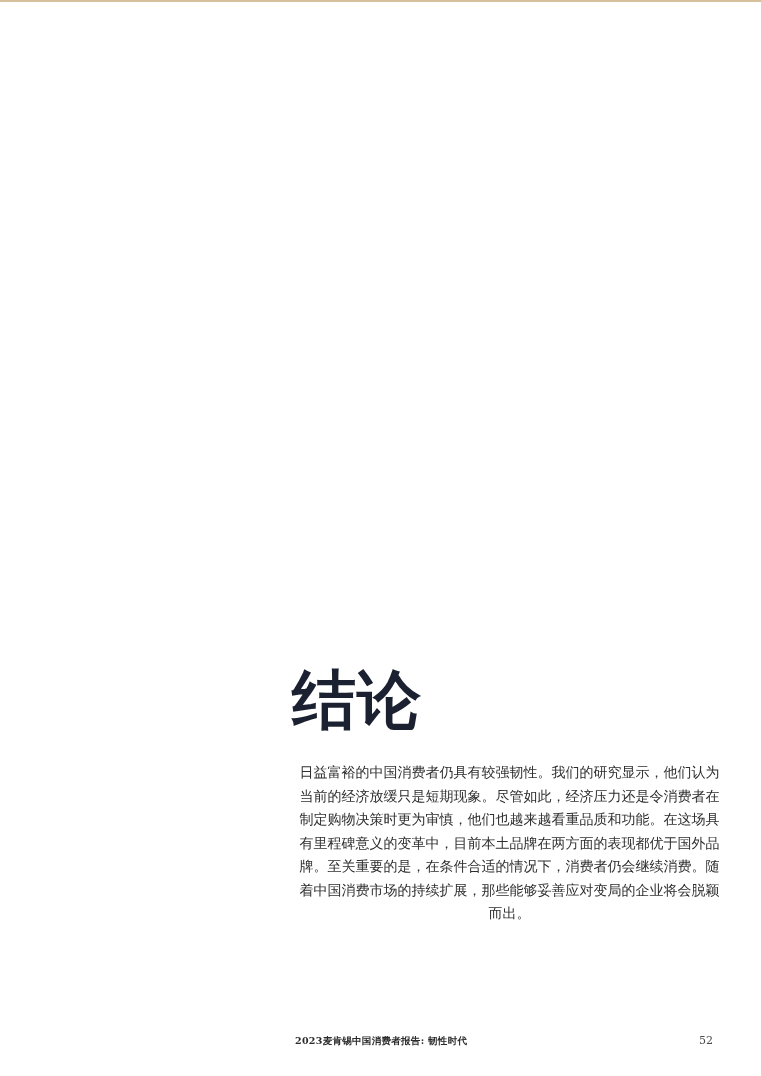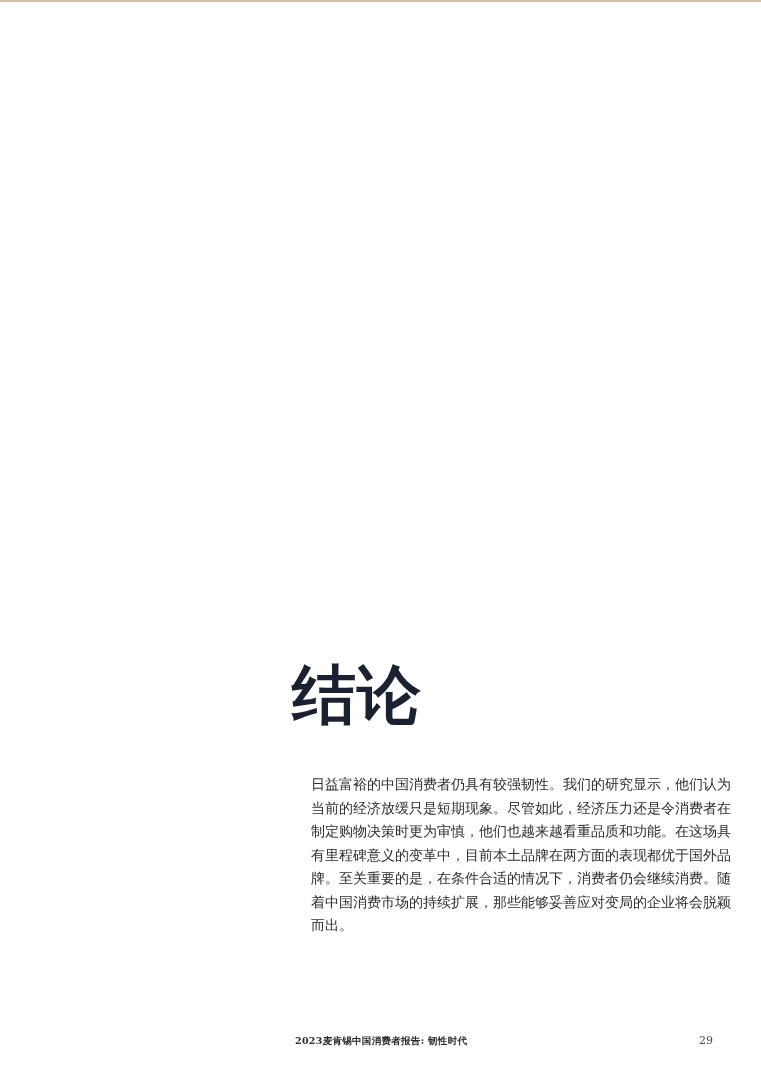--- a/index.html
+++ b/index.html
@@ -30,31 +30,31 @@
   .page-title {
     position: absolute;
     left: 292px;
     top: 668px;
     margin: 0;
     font-size: 64px;
     line-height: 64px;
     font-weight: 700;
     letter-spacing: 1px;
     color: var(--title-text, #1B2130);
-    font-family: Liberation Mono, monospace;
+    font-family: Liberation Sans, sans-serif;
   }
   .body-paragraph {
     position: absolute;
     left: 295px;
     top: 757px;
     width: 421px;
-    margin: 16px;
+    margin: 4px;
     font-size: 14px;
     line-height: 23.5px;
-    text-align: left;
+    text-align: center;
     color: var(--body-text, #2E2E2E);
     font-family: "DejaVu Serif", serif;
   }
   .footer {
     position: absolute;
     left: 0;
     top: 1033px;
     width: 666px;
     height: 20px;
   }
@@ -84,16 +84,16 @@
 <div class="page">
 
   <div class="top-rule"></div>
 
   <h1 class="page-title">结论</h1>
 
   <p class="body-paragraph">日益富裕的中国消费者仍具有较强韧性。我们的研究显示，他们认为当前的经济放缓只是短期现象。尽管如此，经济压力还是令消费者在制定购物决策时更为审慎，他们也越来越看重品质和功能。在这场具有里程碑意义的变革中，目前本土品牌在两方面的表现都优于国外品牌。至关重要的是，在条件合适的情况下，消费者仍会继续消费。随着中国消费市场的持续扩展，那些能够妥善应对变局的企业将会脱颖而出。</p>
 
   <div class="footer">
     <span class="footer-report-title">2023麦肯锡中国消费者报告: 韧性时代</span>
-    <span class="page-number">29</span>
+    <span class="page-number">52</span>
   </div>
 
 </div>
 
 </body></html>

